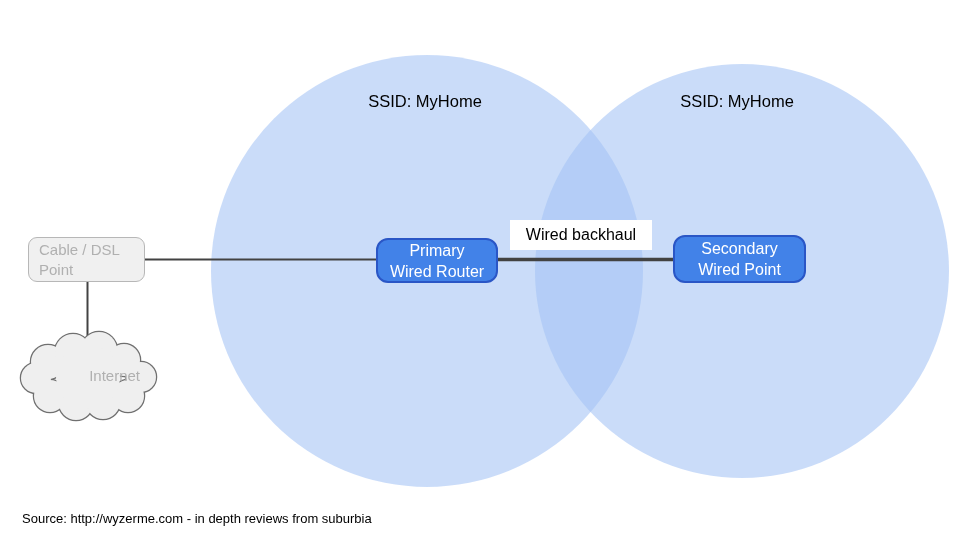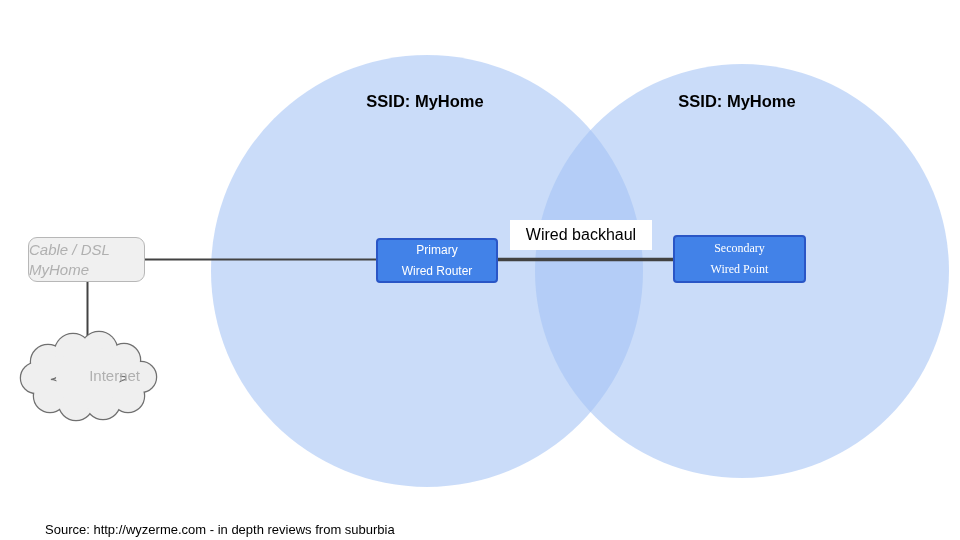--- a/index.html
+++ b/index.html
@@ -10,43 +10,43 @@
     --modem_fill:#f0f0f0; --modem_border:#b7b7b7; --modem_text:#b0b0b0;
     --cloud_fill:#efefef; --cloud_border:#707070; --line:#424242;
   }
   svg.diagram{position:absolute;inset:0;}
   .coverage{fill:var(--coverage_fill);fill-opacity:.58;}
   .thin-line{stroke:var(--line);stroke-width:2;}
   .thick-line{stroke:var(--line);stroke-width:3.5;}
   .cloud-stroke{fill:none;stroke:var(--cloud_border);stroke-width:2.5;}
   .cloud-fill{fill:var(--cloud_fill);}
   .page-title{position:absolute;left:36px;top:10px;font-size:22px;letter-spacing:.2px;}
-  .ssid{position:absolute;top:92px;width:210px;text-align:center;font-size:16.5px;font-weight:bold;}
+  .ssid{position:absolute;top:92px;width:210px;text-align:center;font-size:16.5px;}
   .ssid.left{left:320px;}
   .ssid.right{left:632px;}
   .node{position:absolute;box-sizing:border-box;display:flex;flex-direction:column;justify-content:center;}
   .node-blue{
-    background:var(--node_fill);border:2px solid var(--node_border);border-radius:4px;
-    color:#fff;align-items:center;font-size:12px;line-height:21px;
+    background:var(--node_fill);border:2px solid var(--node_border);border-radius:12px;
+    color:#fff;align-items:center;font-size:16px;line-height:21px;
   }
   .node-primary{left:376px;top:238px;width:122px;height:45px;}
-  .node-secondary{left:673px;top:235px;width:133px;height:48px;font-family:Liberation Serif, serif;}
+  .node-secondary{left:673px;top:235px;width:133px;height:48px;}
   .node-modem{
     left:28px;top:237px;width:117px;height:45px;
     background:var(--modem_fill);border:1.5px solid var(--modem_border);border-radius:9px;
-    color:var(--modem_text);align-items:flex-start;font-size:15px;line-height:20px;font-style:italic;
+    color:var(--modem_text);align-items:flex-start;padding-left:10px;font-size:15px;line-height:20px;
   }
   .backhaul-label{
     position:absolute;left:510px;top:220px;width:142px;height:30px;background:#ffffff;
     display:flex;align-items:center;justify-content:center;font-size:16px;color:#000;
   }
   .internet-label{position:absolute;left:40px;top:367px;width:100px;text-align:right;
     color:var(--modem_text);font-size:15px;}
   .footer{position:absolute;top:511px;font-size:13px;}
-  .footer.source{left:45px;margin-top:11px;}
+  .footer.source{left:22px;}
   .footer.license{left:565px;}
 </style>
 </head>
 <body>
 
 <div class="stage" style="--coverage_fill: #a4c2f4; --node_fill: #4282e8; --node_border: #2a56c6; --modem_fill: #f0f0f0; --modem_border: #b7b7b7; --modem_text: #b0b0b0; --cloud_fill: #efefef; --cloud_border: #707070; --line: #424242;">
 
   <svg class="diagram" width="960" height="540" viewBox="0 0 960 540">
 
     <circle class="coverage" cx="427" cy="271" r="216"></circle>
@@ -84,21 +84,21 @@
       </g>
     </g>
   </svg>
 
 
   <div class="ssid left">SSID: MyHome</div>
   <div class="ssid right">SSID: MyHome</div>
 
   <div class="node node-modem">
     <span>Cable / DSL</span>
-    <span>MyHome</span>
+    <span>Point</span>
   </div>
 
   <div class="internet-label">Internet</div>
 
   <div class="node node-blue node-primary">
     <span>Primary</span>
     <span>Wired Router</span>
   </div>
 
   <div class="node node-blue node-secondary">

